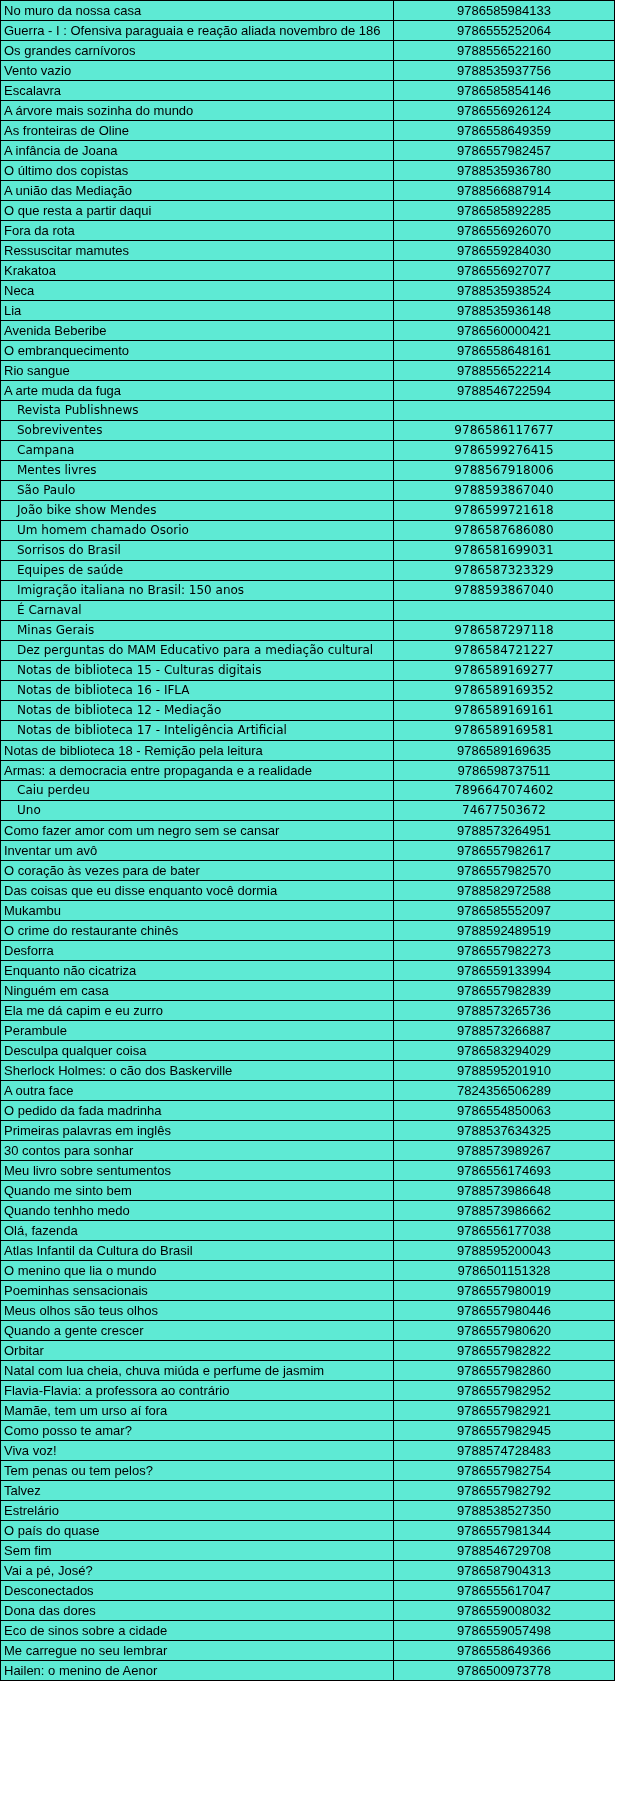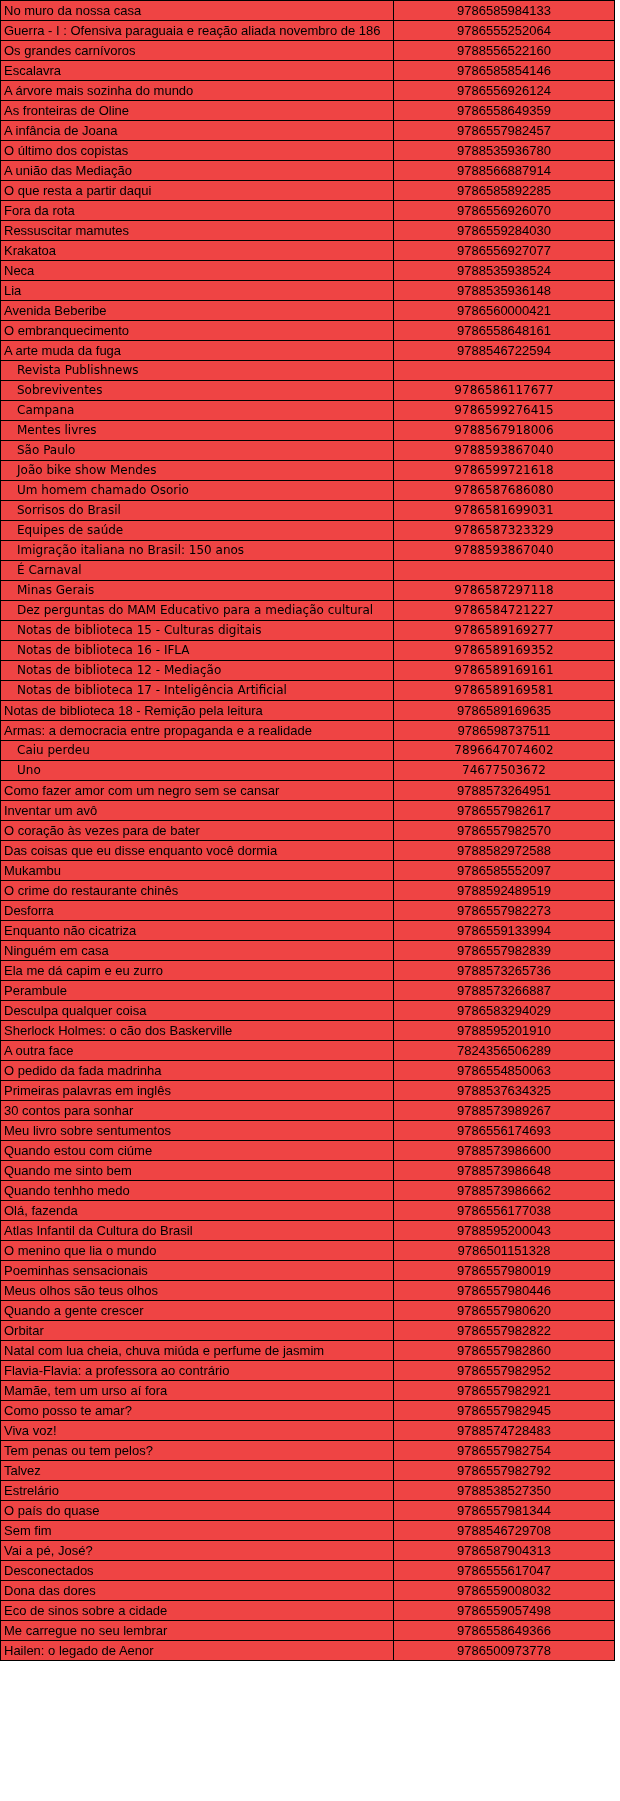--- a/index.html
+++ b/index.html
@@ -9,21 +9,21 @@
     width: 620px;
   }
   .sheet {
     width: 620px;
     overflow: hidden;
   }
   table.book-table {
     border-collapse: collapse;
     table-layout: fixed;
     width: 614px;
-    background: #ef4444;
+    background: #5eead4;
   }
   table.book-table col.col-title { width: 393px; }
   table.book-table col.col-isbn  { width: 221px; }
   table.book-table tr { height: 20px; }
   table.book-table td {
     border: 1px solid #000000;
     padding: 0 1px 0 3px;
     height: 19px;
     color: #000000;
     font-size: 13px;
@@ -64,20 +64,24 @@
   </tr>
         <tr class="f-c">
     <td class="title">Guerra - I : Ofensiva paraguaia e reação aliada novembro de 186</td>
     <td class="isbn">9786555252064</td>
   </tr>
         <tr class="f-c">
     <td class="title">Os grandes carnívoros</td>
     <td class="isbn">9788556522160</td>
   </tr>
         <tr class="f-c">
+    <td class="title">Vento vazio</td>
+    <td class="isbn">9788535937756</td>
+  </tr>
+        <tr class="f-c">
     <td class="title">Escalavra</td>
     <td class="isbn">9786585854146</td>
   </tr>
         <tr class="f-c">
     <td class="title">A árvore mais sozinha do mundo</td>
     <td class="isbn">9786556926124</td>
   </tr>
         <tr class="f-c">
     <td class="title">As fronteiras de Oline</td>
     <td class="isbn">9786558649359</td>
@@ -120,20 +124,24 @@
   </tr>
         <tr class="f-c">
     <td class="title">Avenida Beberibe</td>
     <td class="isbn">9786560000421</td>
   </tr>
         <tr class="f-c">
     <td class="title">O embranquecimento</td>
     <td class="isbn">9786558648161</td>
   </tr>
         <tr class="f-c">
+    <td class="title">Rio sangue</td>
+    <td class="isbn">9788556522214</td>
+  </tr>
+        <tr class="f-c">
     <td class="title">A arte muda da fuga</td>
     <td class="isbn">9788546722594</td>
   </tr>
         <tr class="f-a">
     <td class="title">Revista Publishnews</td>
     <td class="isbn"></td>
   </tr>
         <tr class="f-a">
     <td class="title">Sobreviventes</td>
     <td class="isbn">9786586117677</td>
@@ -280,24 +288,20 @@
   </tr>
         <tr class="f-c">
     <td class="title">30 contos para sonhar</td>
     <td class="isbn">9788573989267</td>
   </tr>
         <tr class="f-c">
     <td class="title">Meu livro sobre sentumentos</td>
     <td class="isbn">9786556174693</td>
   </tr>
         <tr class="f-c">
-    <td class="title">Quando estou com ciúme</td>
-    <td class="isbn">9788573986600</td>
-  </tr>
-        <tr class="f-c">
     <td class="title">Quando me sinto bem</td>
     <td class="isbn">9788573986648</td>
   </tr>
         <tr class="f-c">
     <td class="title">Quando tenhho medo</td>
     <td class="isbn">9788573986662</td>
   </tr>
         <tr class="f-c">
     <td class="title">Olá, fazenda</td>
     <td class="isbn">9786556177038</td>
@@ -380,18 +384,18 @@
   </tr>
         <tr class="f-c">
     <td class="title">Eco de sinos sobre a cidade</td>
     <td class="isbn">9786559057498</td>
   </tr>
         <tr class="f-c">
     <td class="title">Me carregue no seu lembrar</td>
     <td class="isbn">9786558649366</td>
   </tr>
         <tr class="f-c">
-    <td class="title">Hailen: o legado de Aenor</td>
+    <td class="title">Hailen: o menino de Aenor</td>
     <td class="isbn">9786500973778</td>
   </tr>
       </tbody>
   </table>
 </div>
 
 </body></html>

